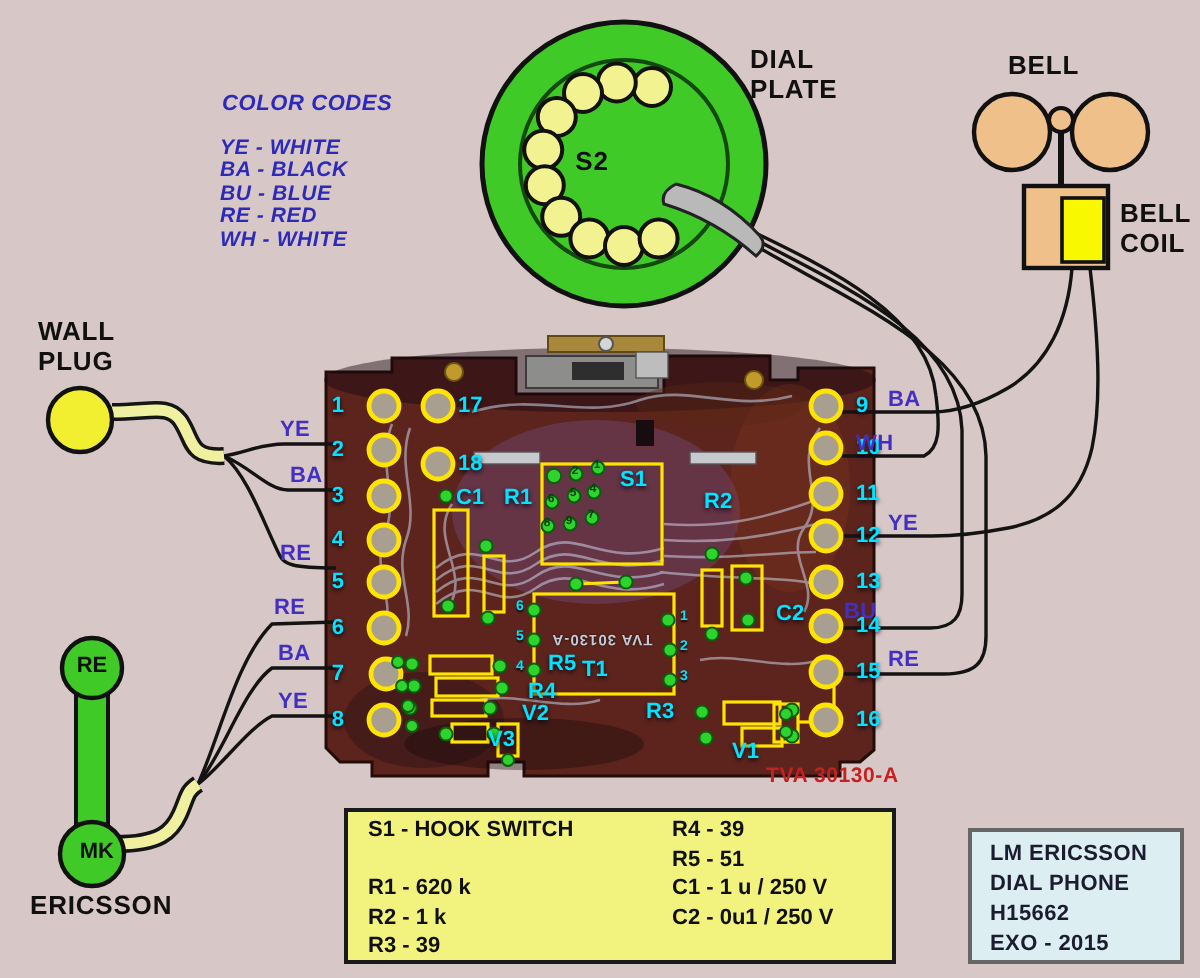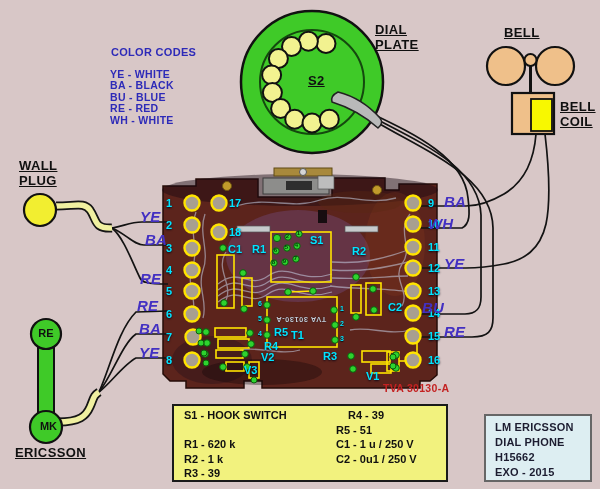--- a/index.html
+++ b/index.html
@@ -4,25 +4,25 @@
 <style>
   html,body { margin:0; padding:0; }
   #canvas {
     position:relative; width:600px; height:489px; overflow:hidden;
     background:#d8c7c7;
     font-family:"Liberation Sans", sans-serif;
   }
   svg.art { position:absolute; left:0; top:0; }
   .t { position:absolute; font-weight:bold; white-space:pre-line; line-height:1.12; }
   .blk { color:#101010; }
-  .h13 { font-size:13px; letter-spacing:.4px;text-decoration:underline; }
+  .h13 { font-size:13px; letter-spacing:.4px; }
   .h11 { font-size:11px; }
-  .cc { color:#2d2ab8; font-size:10.5px; letter-spacing:.3px; }
+  .cc { color:#2d2ab8; font-size:10.5px; letter-spacing:.3px;font-style:italic; }
   .cyan { color:#00e4ff; font-size:11px; text-shadow:0 1px 2px rgba(0,0,20,.85); }
-  .purple { color:#4330c2; font-size:15px; letter-spacing:.2px;font-style:italic; }
+  .purple { color:#4330c2; font-size:11px; letter-spacing:.2px; }
   .numL { width:14px; text-align:right; }
   .pin { color:#00e4ff; font-size:7px; text-shadow:0 1px 1px rgba(0,0,0,.8); }
   .contact { color:#05400a; font-size:6px; width:7px; text-align:center; line-height:7px; }
   .mirror { color:#c6cad6; font-size:7.5px; width:60px; text-align:center;
             transform:rotate(180deg); letter-spacing:.5px; text-shadow:0 0 1px #000; }
   .rednote { color:#c42222; font-size:10.5px; letter-spacing:.3px; }
   .legendbox { position:absolute; left:172px; top:404px; width:272px; height:74px;
                background:#f2f27e; border:2px solid #1a1a1a; }
   .infobox { position:absolute; left:484px; top:414px; width:104px; height:64px;
              background:#ddeef2; border:2px solid #666; }
@@ -231,21 +231,21 @@
 
   <div class="t cc" style="left:111px;top:46px;font-size:11px;">COLOR  CODES</div>
   <div class="t cc" style="left:110px;top:69px">YE - WHITE</div>
   <div class="t cc" style="left:110px;top:80px">BA - BLACK</div>
   <div class="t cc" style="left:110px;top:92px">BU - BLUE</div>
   <div class="t cc" style="left:110px;top:103px">RE - RED</div>
   <div class="t cc" style="left:110px;top:115px">WH - WHITE</div>
 
   <div class="t blk h13" style="left:375px;top:23px">DIAL
 PLATE</div>
-  <div class="t blk h13" style="left:308px;top:74px;width:32px;">S2</div>
+  <div class="t blk h13" style="left:280px;top:74px;width:32px;text-align:center">S2</div>
   <div class="t blk h13" style="left:504px;top:26px">BELL</div>
   <div class="t blk h13" style="left:560px;top:100px">BELL
 COIL</div>
   <div class="t blk h13" style="left:19px;top:159px">WALL
 PLUG</div>
   <div class="t blk h13" style="left:15px;top:446px">ERICSSON</div>
   <div class="t blk h11" style="left:36px;top:327px;width:20px;text-align:center">RE</div>
   <div class="t blk h11" style="left:35px;top:420px;width:22px;text-align:right">MK</div>
 
   <div class="t cyan numL" style="left:158px;top:197px">1</div>
@@ -311,21 +311,21 @@
   <div class="t contact" style="left:292px;top:255px">7</div>
 
   <div class="t mirror" style="left:271px;top:315px">TVA 30130-A</div>
   <div class="t rednote" style="left:383px;top:383px">TVA 30130-A</div>
 
   <div class="legendbox"></div>
   <div class="t legendrow" style="left:184px;top:409px">S1 - HOOK SWITCH</div>
   <div class="t legendrow" style="left:184px;top:438px">R1 - 620 k</div>
   <div class="t legendrow" style="left:184px;top:453px">R2 - 1 k</div>
   <div class="t legendrow" style="left:184px;top:467px">R3 - 39</div>
-  <div class="t legendrow" style="left:348px;top:409px">R4 - 39</div>
+  <div class="t legendrow" style="left:336px;top:409px">R4 - 39</div>
   <div class="t legendrow" style="left:336px;top:424px">R5 - 51</div>
   <div class="t legendrow" style="left:336px;top:438px">C1 - 1 u / 250 V</div>
   <div class="t legendrow" style="left:336px;top:453px">C2 - 0u1 / 250 V</div>
 
   <div class="infobox"></div>
   <div class="t inforow" style="left:495px;top:421px">LM ERICSSON</div>
   <div class="t inforow" style="left:495px;top:436px">DIAL  PHONE</div>
   <div class="t inforow" style="left:495px;top:451px">H15662</div>
   <div class="t inforow" style="left:495px;top:466px">EXO - 2015</div>
 

